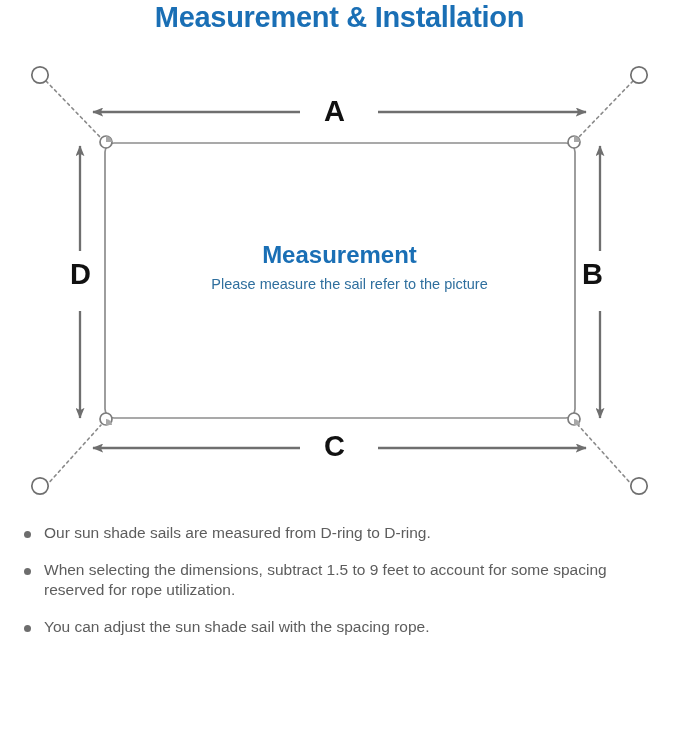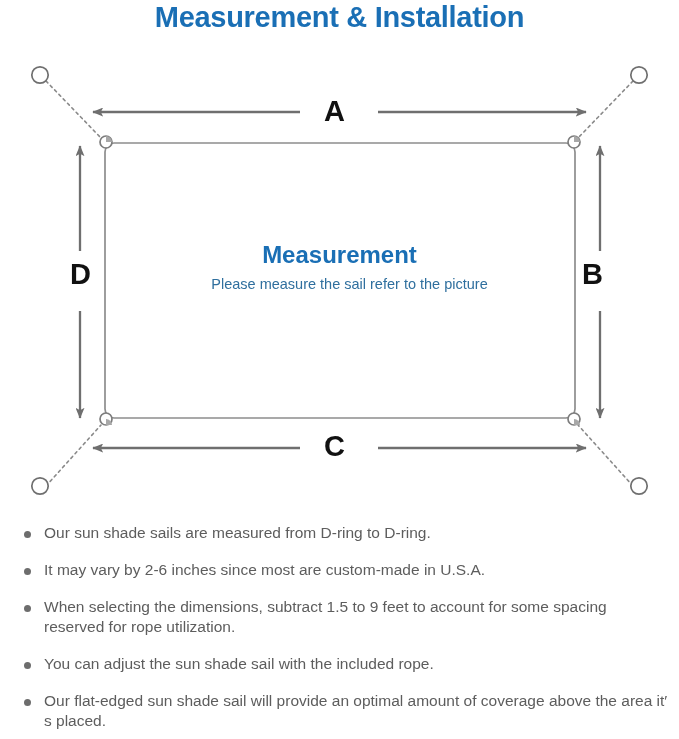--- a/index.html
+++ b/index.html
@@ -175,33 +175,25 @@
   <div id="center-sub">Please measure the sail refer to the picture</div>
 </div>
 
 <div id="notes">
 
   <div class="note-item">
     <span class="note-bullet"></span>
     <span class="note-text">Our sun shade sails are measured from D-ring to D-ring.</span>
   </div>
 
-  <div class="note-item">
-    <span class="note-bullet"></span>
-    <span class="note-text">It may vary by 2-6 inches since most are custom-made in U.S.A.</span>
-  </div>
 
   <div class="note-item">
     <span class="note-bullet"></span>
     <span class="note-text">When selecting the dimensions, subtract 1.5 to 9 feet to account for some spacing reserved for rope utilization.</span>
   </div>
 
   <div class="note-item">
     <span class="note-bullet"></span>
-    <span class="note-text">You can adjust the sun shade sail with the included rope.</span>
+    <span class="note-text">You can adjust the sun shade sail with the spacing rope.</span>
   </div>
 
-  <div class="note-item">
-    <span class="note-bullet"></span>
-    <span class="note-text">Our flat-edged sun shade sail will provide an optimal amount of coverage above the area it′ s placed.</span>
-  </div>
 
 </div>
 
 </body></html>

